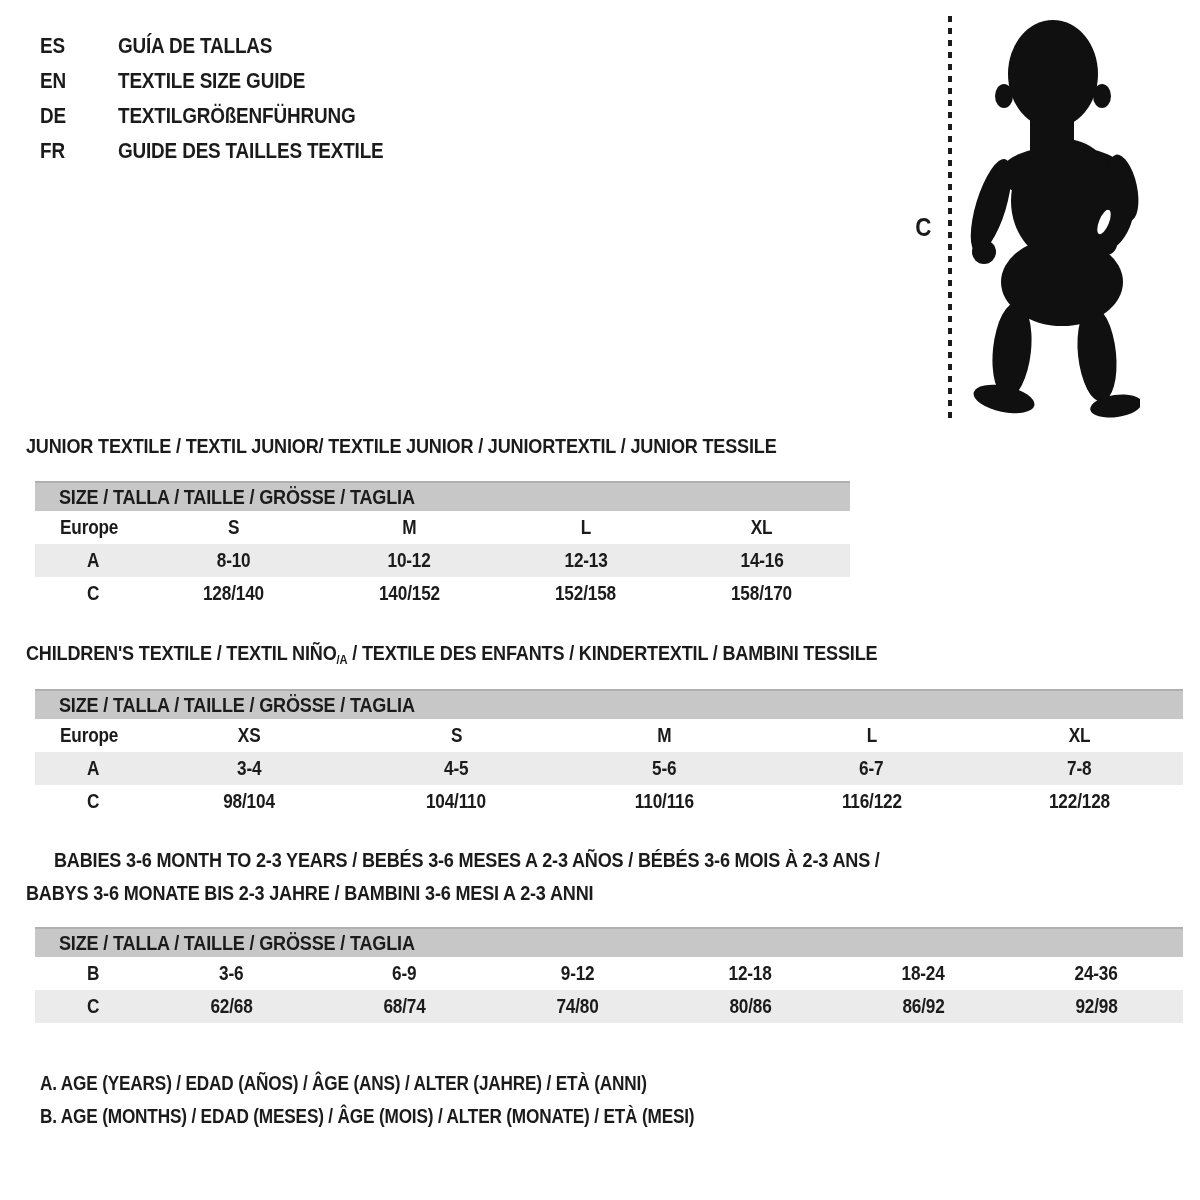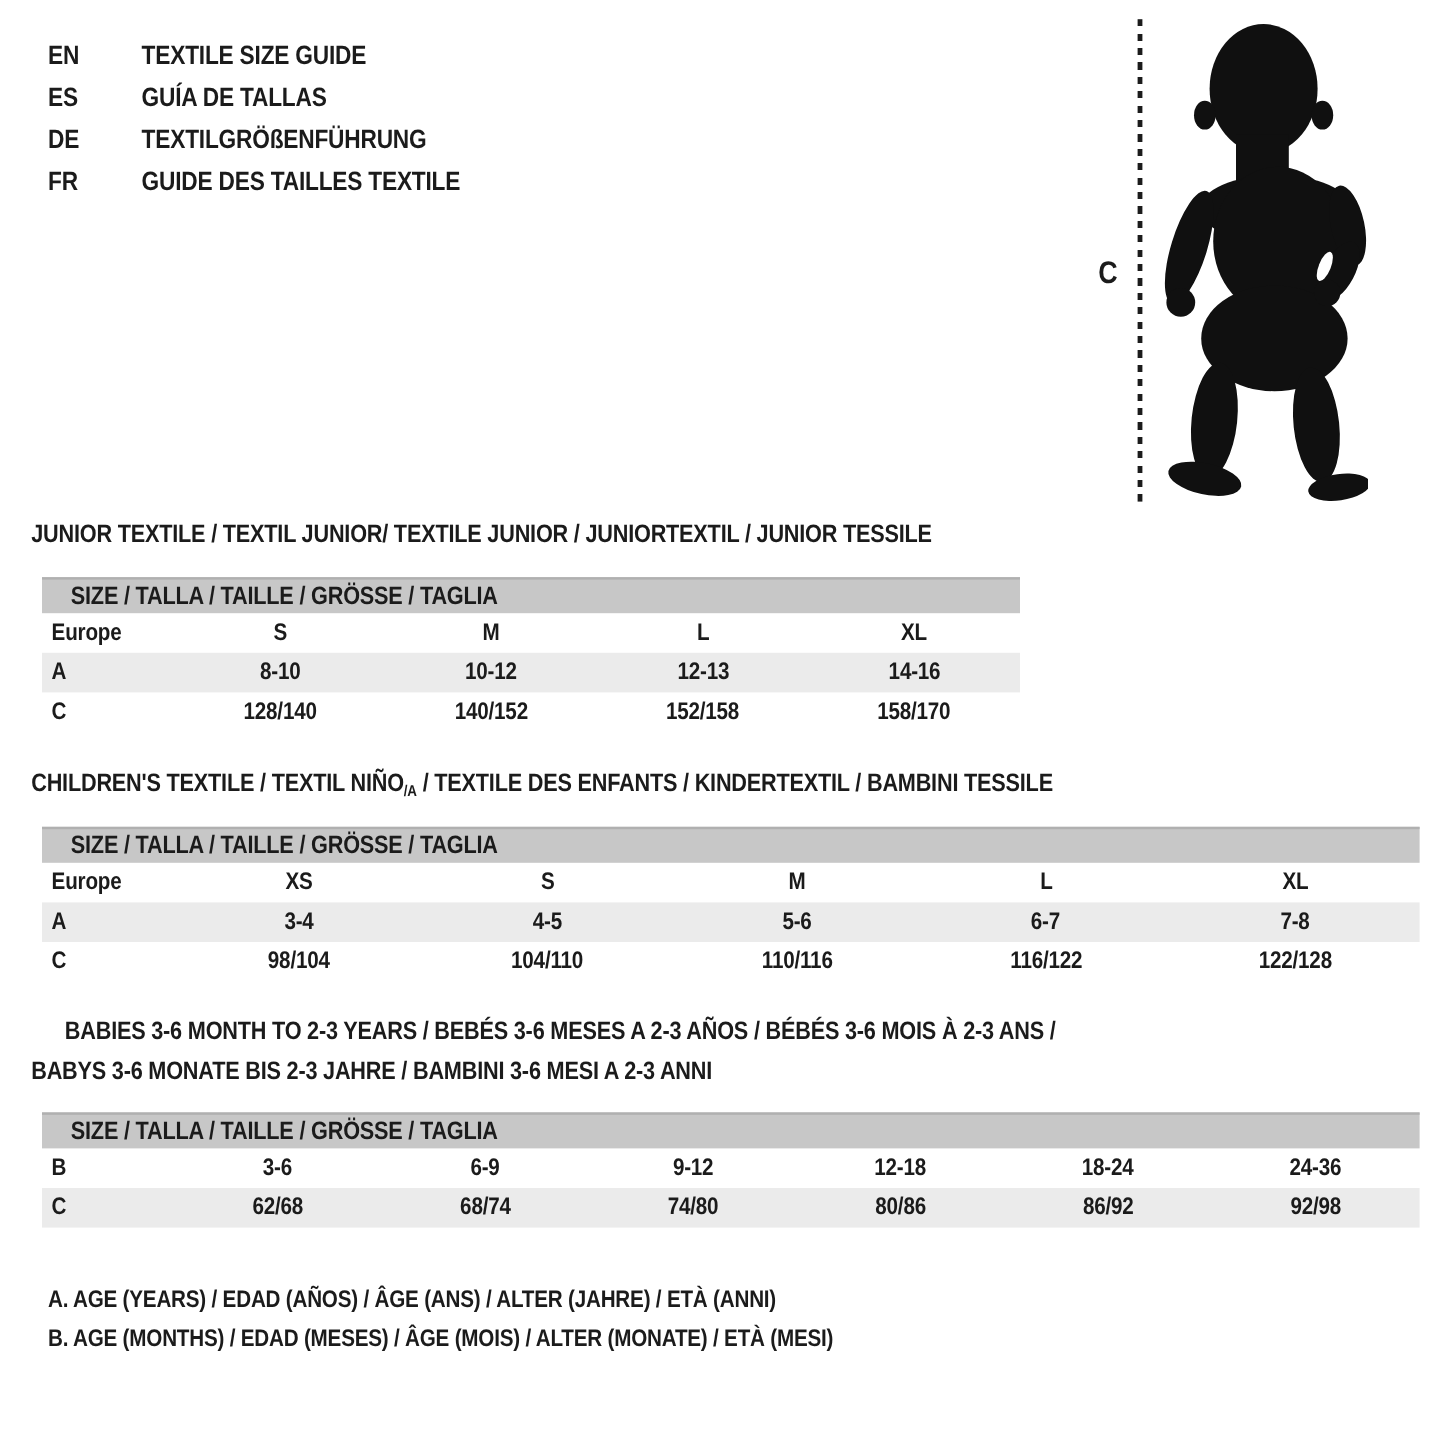--- a/index.html
+++ b/index.html
@@ -32,39 +32,39 @@
   
   .tbl{position:absolute;left:35px;}
   .tbl.junior{top:481px;width:815px;}
   .tbl.children{top:689px;width:1148px;}
   .tbl.babies{top:927px;width:1148px;}
   .tbar{height:30px;background:#c7c7c7;border-top:2px solid #b0b0b0;display:flex;align-items:center;
         padding-left:24px;box-sizing:border-box;font-size:21px;font-weight:700;}
   .trow{display:flex;height:33px;align-items:center;font-size:20px;font-weight:700;}
   .trow.alt{background:#ebebeb;}
   .cell{flex:1;text-align:center;}
-  .cell.lab{flex:0 0 110px;text-align:left;padding-left:8px;box-sizing:border-box;}
+  .cell.lab{flex:0 0 110px;text-align:center;padding-left:8px;box-sizing:border-box;}
 
   
   .legend{position:absolute;left:40px;top:1062px;}
   .lline{height:33px;display:flex;align-items:flex-end;font-size:20px;font-weight:700;white-space:nowrap;}
 </style>
 </head>
 <body>
 
 <div class="page">
 
   <div class="langs">
     <div class="lrow">
+      <span class="code"><span class="cnd tl">ES</span></span>
+      <span class="cnd tl">GUÍA DE TALLAS</span>
+    </div>
+    <div class="lrow">
       <span class="code"><span class="cnd tl">EN</span></span>
       <span class="cnd tl">TEXTILE SIZE GUIDE</span>
-    </div>
-    <div class="lrow">
-      <span class="code"><span class="cnd tl">ES</span></span>
-      <span class="cnd tl">GUÍA DE TALLAS</span>
     </div>
     <div class="lrow">
       <span class="code"><span class="cnd tl">DE</span></span>
       <span class="cnd tl">TEXTILGRÖßENFÜHRUNG</span>
     </div>
     <div class="lrow">
       <span class="code"><span class="cnd tl">FR</span></span>
       <span class="cnd tl">GUIDE DES TAILLES TEXTILE</span>
     </div>
   </div>

